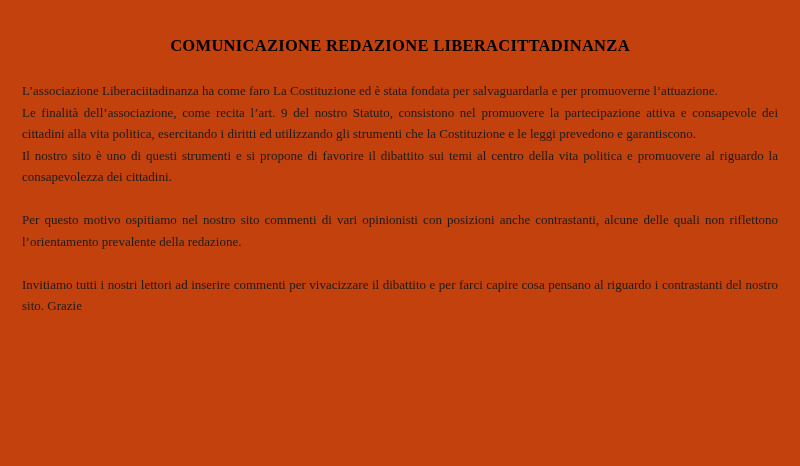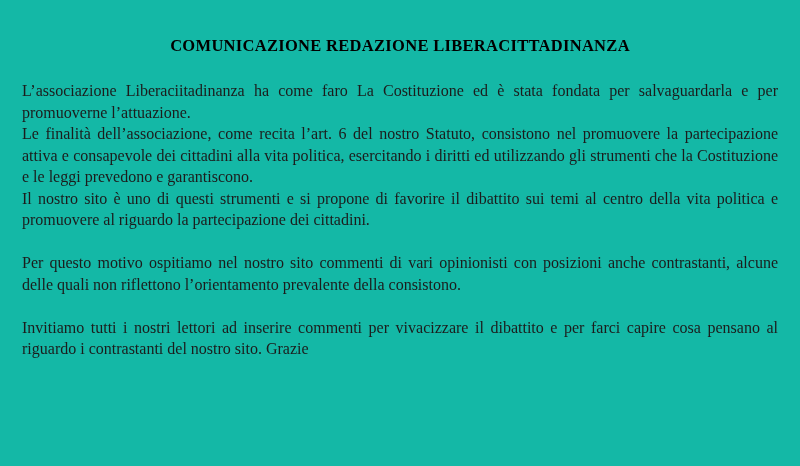--- a/index.html
+++ b/index.html
@@ -4,63 +4,63 @@
 <style>
   html, body {
     margin: 0;
     padding: 0;
     background: #ffffff;
   }
   .page {
     position: relative;
     width: 800px;
     height: 466px;
-    background: #14b8a6;
+    background: #c2410c;
     overflow: hidden;
     font-family: "Liberation Serif", serif;
     color: #1c1c1c;
     box-sizing: border-box;
   }
   .doc-title {
     margin: 36px 22px 0 22px;
     text-align: center;
     font-size: 16.5px;
     line-height: 20px;
     font-weight: bold;
     letter-spacing: 0.3px;
     color: #000000;
   }
   .doc-body {
     margin: 24px 22px 0 22px;
   }
   .doc-body p {
     margin: 0;
-    font-size: 16px;
+    font-size: 13px;
     line-height: 21.5px;
     text-align: justify;
     color: #1c1c1c;
   }
   .block + .block {
     margin-top: 21.5px;
   }
 </style>
 </head>
 <body>
 
 <div class="page">
   <h1 class="doc-title">COMUNICAZIONE REDAZIONE LIBERACITTADINANZA</h1>
 
   <div class="doc-body">
     <div class="block">
       <p>L’associazione Liberaciitadinanza ha come faro La Costituzione ed è stata fondata per salvaguardarla e per promuoverne l’attuazione.</p>
-      <p>Le finalità dell’associazione, come recita l’art. 6 del nostro Statuto, consistono nel promuovere la partecipazione attiva e consapevole dei cittadini alla vita politica, esercitando i diritti ed utilizzando gli strumenti che la Costituzione e le leggi prevedono e garantiscono.</p>
-      <p>Il nostro sito è uno di questi strumenti e si propone di favorire il dibattito sui temi al centro della  vita politica e promuovere al riguardo la partecipazione dei cittadini.</p>
+      <p>Le finalità dell’associazione, come recita l’art. 9 del nostro Statuto, consistono nel promuovere la partecipazione attiva e consapevole dei cittadini alla vita politica, esercitando i diritti ed utilizzando gli strumenti che la Costituzione e le leggi prevedono e garantiscono.</p>
+      <p>Il nostro sito è uno di questi strumenti e si propone di favorire il dibattito sui temi al centro della  vita politica e promuovere al riguardo la consapevolezza dei cittadini.</p>
     </div>
 
     <div class="block">
-      <p>Per questo motivo ospitiamo nel nostro sito commenti di vari opinionisti con posizioni anche contrastanti, alcune delle quali  non riflettono l’orientamento prevalente della consistono.</p>
+      <p>Per questo motivo ospitiamo nel nostro sito commenti di vari opinionisti con posizioni anche contrastanti, alcune delle quali  non riflettono l’orientamento prevalente della redazione.</p>
     </div>
 
     <div class="block">
       <p>Invitiamo tutti i nostri lettori ad inserire commenti per vivacizzare il dibattito e per farci capire cosa pensano al riguardo i contrastanti del nostro sito. Grazie</p>
     </div>
   </div>
 </div>
 
 </body></html>

